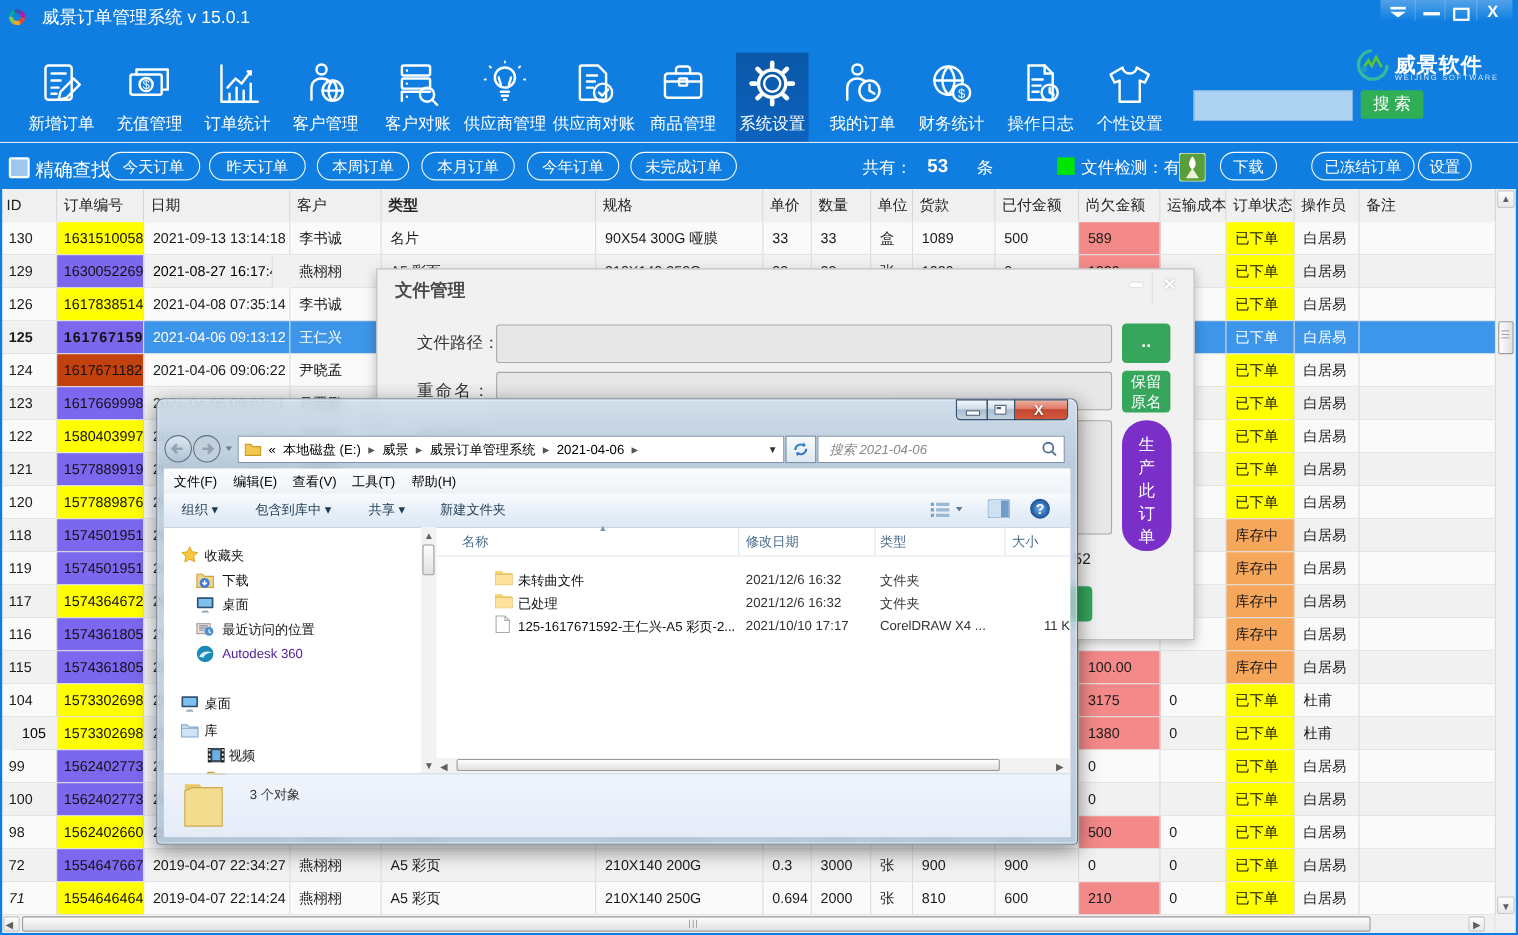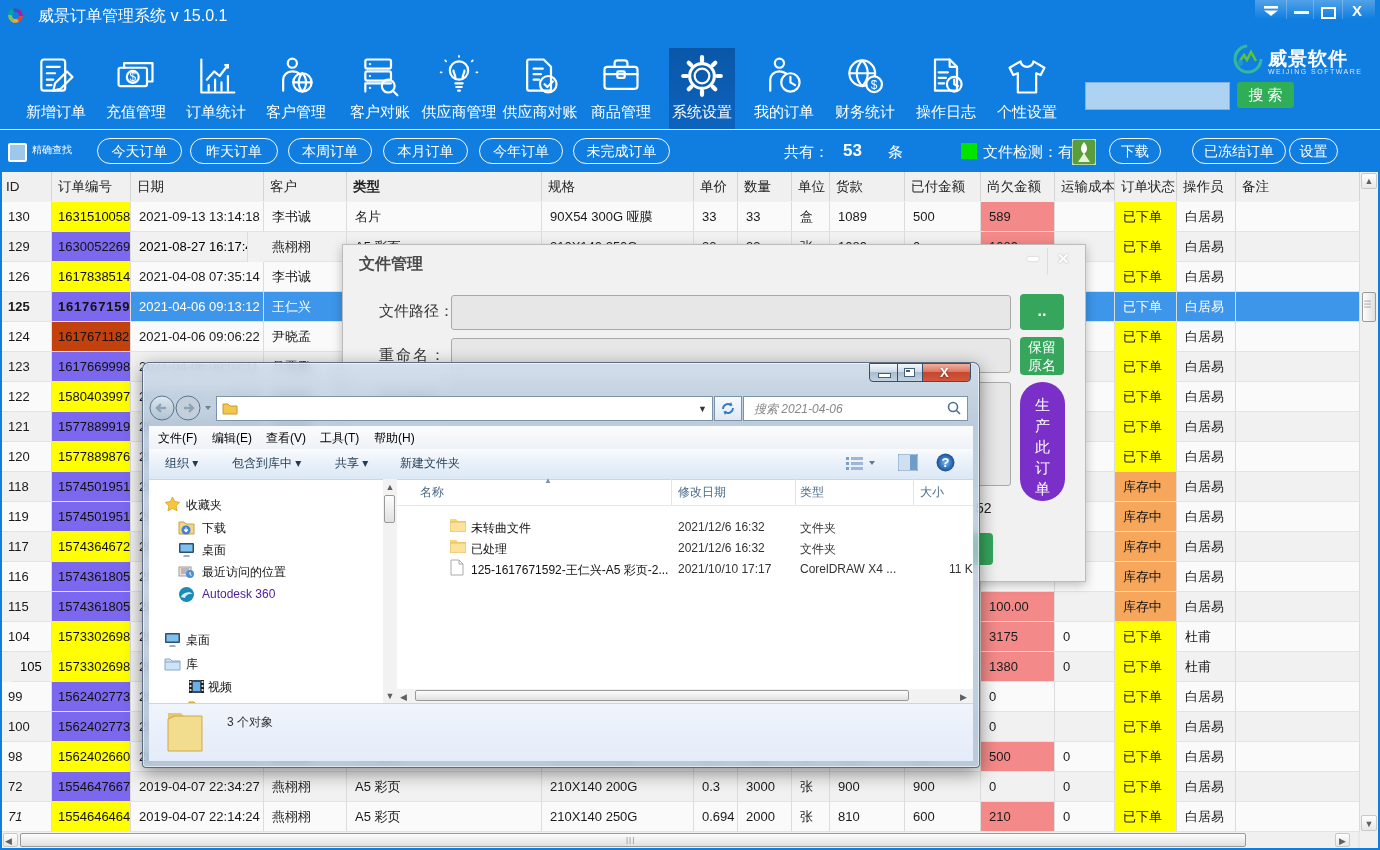--- a/index.html
+++ b/index.html
@@ -193,21 +193,21 @@
       <path d="M7 17l4-6 3 5 4-8 5 9" fill="none" stroke="#59c830" stroke-width="2.5"></path>
       <circle cx="7" cy="19" r="3" fill="#2196c9"></circle>
     </svg>
 <div class="abs" style="left:1268px;top:16px;color:#fff;font-size:19px;font-weight:bold;letter-spacing:1px;">威景软件</div>
 <div class="abs" style="left:1268px;top:38px;color:#d9e8f5;font-size:7px;letter-spacing:1.5px;">WEIJING SOFTWARE</div>
 <div class="abs" style="left:1085px;top:52px;width:143px;height:26px;background:#aed3f2;border:1px solid #7fb4e0;"></div>
 <div class="abs" style="left:1237px;top:52px;width:57px;height:26px;background:#2fae56;border-radius:3px;color:#fff;font-size:15px;text-align:center;line-height:26px;">搜 索</div>
 </div>
 <div id="filterbar">
 <div class="abs" style="left:8px;top:13px;width:15px;height:15px;border:2px solid #fff;background:#9ec7ec;border-radius:2px;"></div>
-<div class="abs" style="left:32px;top:13px;color:#fff;font-size:10px;">精确查找</div>
+<div class="abs" style="left:32px;top:13px;color:#fff;font-size:17px;">精确查找</div>
 <div class="pill" style="left:97px;width:83px;top:8px;">今天订单</div>
 <div class="pill" style="left:190px;width:86px;top:8px;">昨天订单</div>
 <div class="pill" style="left:288px;width:82px;top:8px;">本周订单</div>
 <div class="pill" style="left:383px;width:83px;top:8px;">本月订单</div>
 <div class="pill" style="left:479px;width:82px;top:8px;">今年订单</div>
 <div class="pill" style="left:573px;width:95px;top:8px;">未完成订单</div>
 <div class="abs" style="left:784px;top:13px;color:#fff;font-size:15px;">共有：</div>
 <div class="abs" style="left:843px;top:11px;color:#fff;font-size:17px;font-weight:bold;">53</div>
 <div class="abs" style="left:888px;top:13px;color:#fff;font-size:15px;">条</div>
 <div class="abs" style="left:961px;top:13px;width:16px;height:16px;background:#00e500;"></div>
@@ -652,20 +652,21 @@
         </linearGradient>
       </defs>
       <path d="M17 13h-8m3-4-4 4 4 4" stroke="#8fa3b5" stroke-width="2.4" fill="none"></path>
       <path d="M35 13h8m-3-4 4 4-4 4" stroke="#8fa3b5" stroke-width="2.4" fill="none"></path>
       <path d="M56 11l3 4 3-4z" fill="#6b8096"></path>
     </svg>
 <div class="abs" style="left:74px;top:34px;width:497px;height:25px;background:#fff;border:1px solid #7c93a9;box-sizing:border-box;"></div>
 <svg class="abs" style="left:80px;top:38px" width="16" height="16" viewBox="0 0 16 16">
       <path d="M1 4h5l2 2h7v8H1z" fill="#f3c64f" stroke="#c89a28"></path>
     </svg>
+<div class="abs" style="left:102px;top:39px;font-size:12px;color:#000;">«&nbsp;&nbsp;本地磁盘 (E:)&nbsp;&nbsp;<span style="color:#555">▸</span>&nbsp;&nbsp;威景&nbsp;&nbsp;<span style="color:#555">▸</span>&nbsp;&nbsp;威景订单管理系统&nbsp;&nbsp;<span style="color:#555">▸</span>&nbsp;&nbsp;2021-04-06&nbsp;&nbsp;<span style="color:#555">▸</span></div>
 <div class="abs" style="left:556px;top:42px;color:#333;font-size:9px;">▼</div>
 <div class="abs" style="left:572px;top:34px;width:28px;height:25px;background:linear-gradient(#f7fafc,#dfe9f2);border:1px solid #7c93a9;box-sizing:border-box;"></div>
 <svg class="abs" style="left:578px;top:39px" width="16" height="15" viewBox="0 0 16 15">
       <path d="M3 8a5 5 0 0 1 8.5-3.5M13 7A5 5 0 0 1 4.5 10.5" fill="none" stroke="#2f7ac4" stroke-width="1.8"></path>
       <path d="M11 1l1.5 3.5L9 4.6z" fill="#2f7ac4"></path>
       <path d="M5 14l-1.5-3.5 3.5-.1z" fill="#2f7ac4"></path>
     </svg>
 <div class="abs" style="left:601px;top:34px;width:225px;height:25px;background:#fff;border:1px solid #7c93a9;box-sizing:border-box;"></div>
 <div class="abs" style="left:612px;top:39px;font-size:12px;color:#888;font-style:italic;">搜索 2021-04-06</div>
 <svg class="abs" style="left:805px;top:39px" width="14" height="14" viewBox="0 0 14 14">

